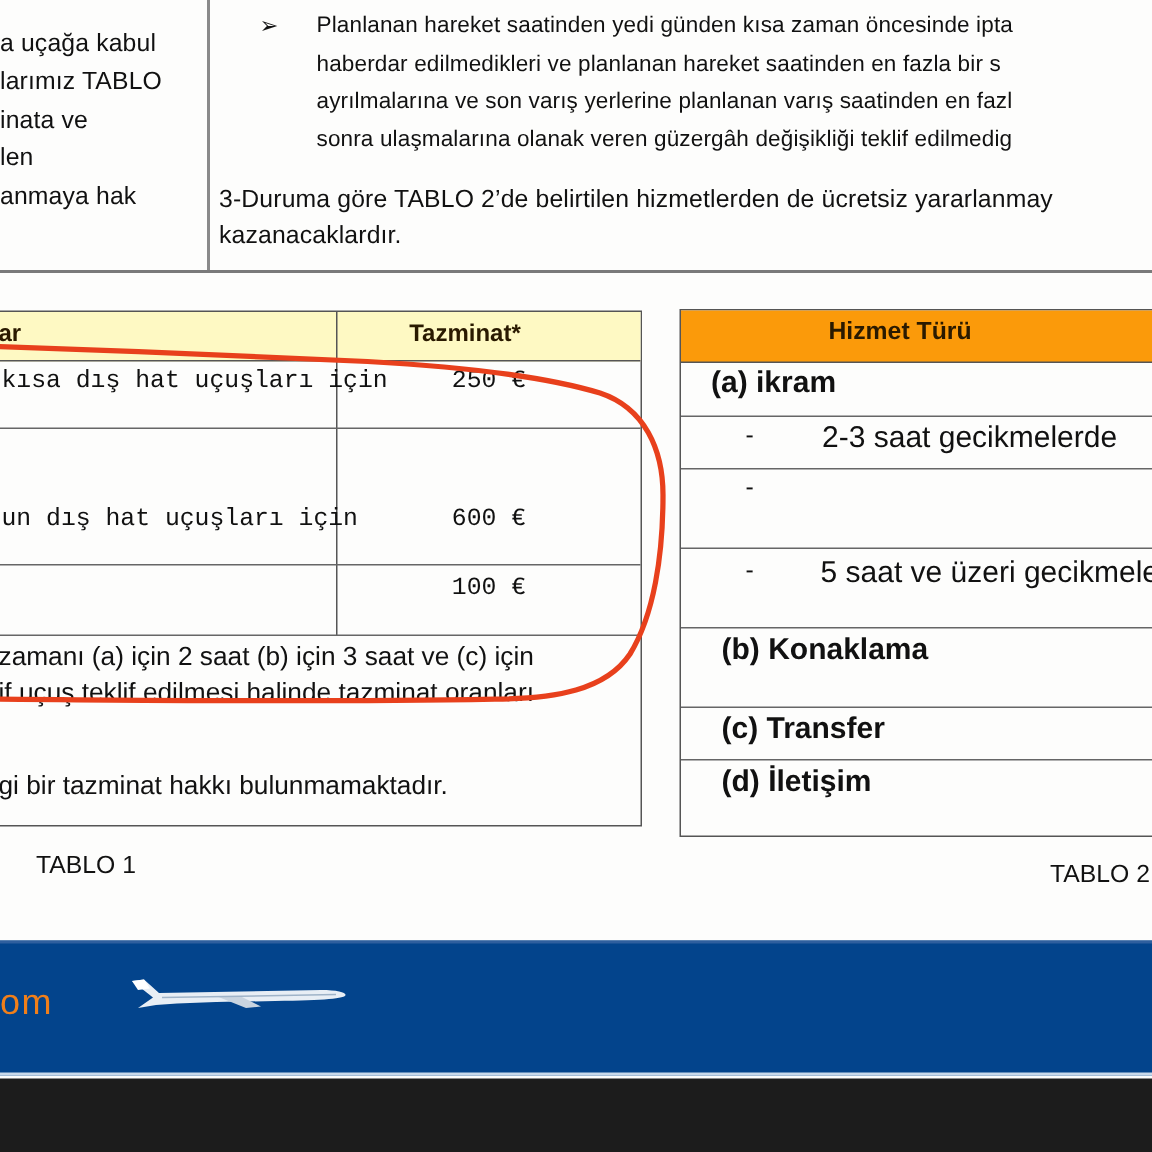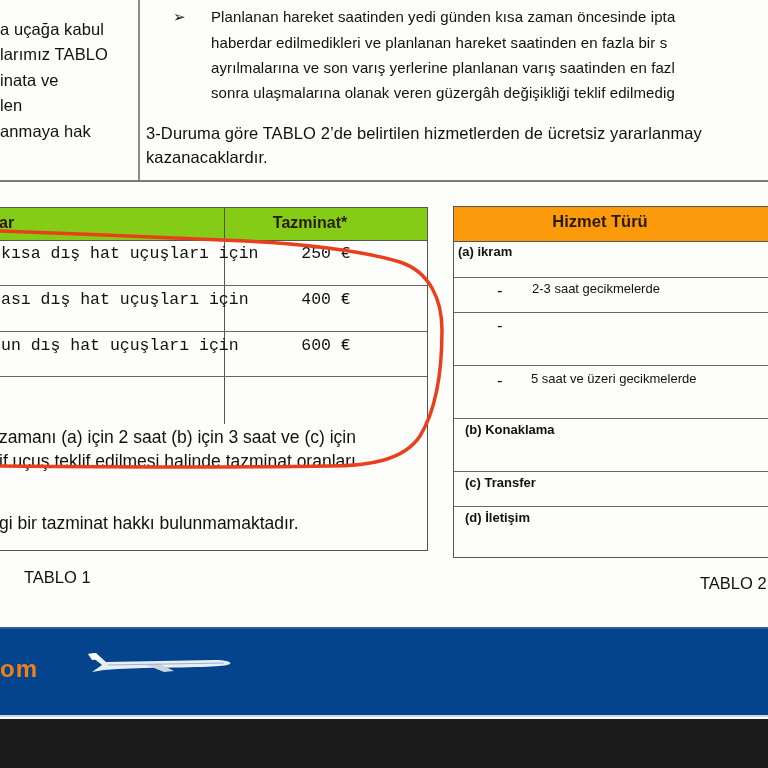--- a/index.html
+++ b/index.html
@@ -10,42 +10,42 @@
   .top-left { left:0; top:0; width:138px; height:146px; }
   .top-left .line { position:absolute; left:0; font-size:16.5px; white-space:nowrap; letter-spacing:0.1px; }
   .vdiv { left:138px; top:0; width:2px; height:180px; background:#8a8a8a; }
   .hdiv { left:0; top:180px; width:768px; height:2px; background:#7a7a7a; }
   .bullet-arrow { left:173px; top:8px; font-size:15px; }
   .para-line { position:absolute; left:211px; font-size:15px; white-space:nowrap; letter-spacing:0.1px; }
   .p3-line { position:absolute; left:146px; font-size:16.5px; white-space:nowrap; letter-spacing:0.1px;text-align:right; }
 
   
   .t1 { left:-2px; top:207px; width:430px; height:344px; border:1px solid #555; box-sizing:border-box; }
-  .t1-head { position:absolute; left:0; top:0; width:100%; height:32px; background:#84cc16; border-bottom:1px solid #555; }
+  .t1-head { position:absolute; left:0; top:0; width:100%; height:32px; background:#fef9c3; border-bottom:1px solid #555; }
   .t1-head .c1 { position:absolute; left:0; top:6px; font-weight:bold; font-size:16px; color:#2a1a00; }
   .t1-head .c2 { position:absolute; left:210px; width:202px; top:6px; text-align:center; font-weight:bold; font-size:16px; color:#2a1a00; }
   .t1-colsep { position:absolute; left:225px; top:0; width:1px; height:216px; background:#555; }
   .t1-row { position:absolute; left:0; width:100%; border-bottom:1px solid #666;font-family:Liberation Mono, monospace; }
   .t1-row .lbl { position:absolute; left:2px; top:4px; font-size:16.5px; white-space:nowrap; }
   .t1-row .val { position:absolute; left:226px; width:202px; top:4px; text-align:center; font-size:16.5px; }
   .t1-note { position:absolute; left:0; font-size:17.5px; white-space:nowrap; font-family:"Liberation Sans", sans-serif; }
   .caption { font-size:16.5px; }
 
   
   .t2 { left:453px; top:206px; width:330px; height:352px; border:1px solid #555; box-sizing:border-box; }
   .t2-head { position:absolute; left:0; top:0; width:100%; height:34px; background:#fb9a0a; border-bottom:1px solid #555; }
   .t2-head span { position:absolute; left:0; width:292px; top:5px; text-align:center; font-weight:bold; font-size:16.5px; color:#2a1a00; }
   .t2-row { position:absolute; left:0; width:100%; border-bottom:1px solid #666; }
-  .t2-row .txt { position:absolute; top:3px; font-size:13px; white-space:nowrap; }
+  .t2-row .txt { position:absolute; top:3px; font-size:20px; white-space:nowrap;margin-left:16px; }
   .t2-row .bold { font-weight:bold; }
   .t2-row .dash { position:absolute; left:43px; top:3px; font-size:16.5px; }
 
   
   .banner { left:0; top:627px; width:768px; height:90px; background:#03448c; border-top:2px solid #2f5f9e; border-bottom:2px solid #c9d9ea; box-sizing:border-box; }
-  .brand { left:0; top:655px; font-size:24px; font-weight:bold; color:#f07f1a; letter-spacing:1px; font-family:"Liberation Sans", sans-serif; }
+  .brand { left:0; top:655px; font-size:24px; font-weight:normal; color:#f07f1a; letter-spacing:1px; font-family:"Liberation Sans", sans-serif; }
   .plane { left:84px; top:650px; width:150px; height:24px; }
   .bottom-bar { left:0; top:719px; width:768px; height:49px; background:#1c1c1c; }
 
   
   .annot { left:0; top:0; width:768px; height:768px; pointer-events:none; }
 </style>
 </head>
 <body>
 
 <div class="abs top-left">
@@ -73,27 +73,27 @@
 <div class="abs t1">
   <div class="t1-head">
     <span class="c1">ar</span>
     <span class="c2">Tazminat*</span>
   </div>
   <div class="t1-colsep"></div>
   <div class="t1-row" style="top:32px;height:45px">
     <span class="lbl">kısa dış hat uçuşları için</span>
     <span class="val">250 €</span>
   </div>
-  <div class="t1-row" style="top:78px;height:45px">
-    <span class="lbl">ası dış hat uçuşları için</span>
-    <span class="val">400 €</span>
-  </div>
   <div class="t1-row" style="top:124px;height:44px">
     <span class="lbl">un dış hat uçuşları için</span>
     <span class="val">600 €</span>
+  </div>
+  <div class="t1-row" style="top:169px;height:46px">
+    <span class="lbl"></span>
+    <span class="val" style="top:5px">100 €</span>
   </div>
   <div class="t1-note" style="top:219px">zamanı (a) için 2 saat (b) için 3 saat ve (c) için</div>
   <div class="t1-note" style="top:243px">if uçuş teklif edilmesi halinde tazminat oranları</div>
   <div class="t1-note" style="top:305px">gi bir tazminat hakkı bulunmamaktadır.</div>
 </div>
 <div class="abs caption" style="left:24px;top:568px">TABLO 1</div>
 
 <div class="abs t2">
   <div class="t2-head">
     <span>Hizmet Türü</span>

